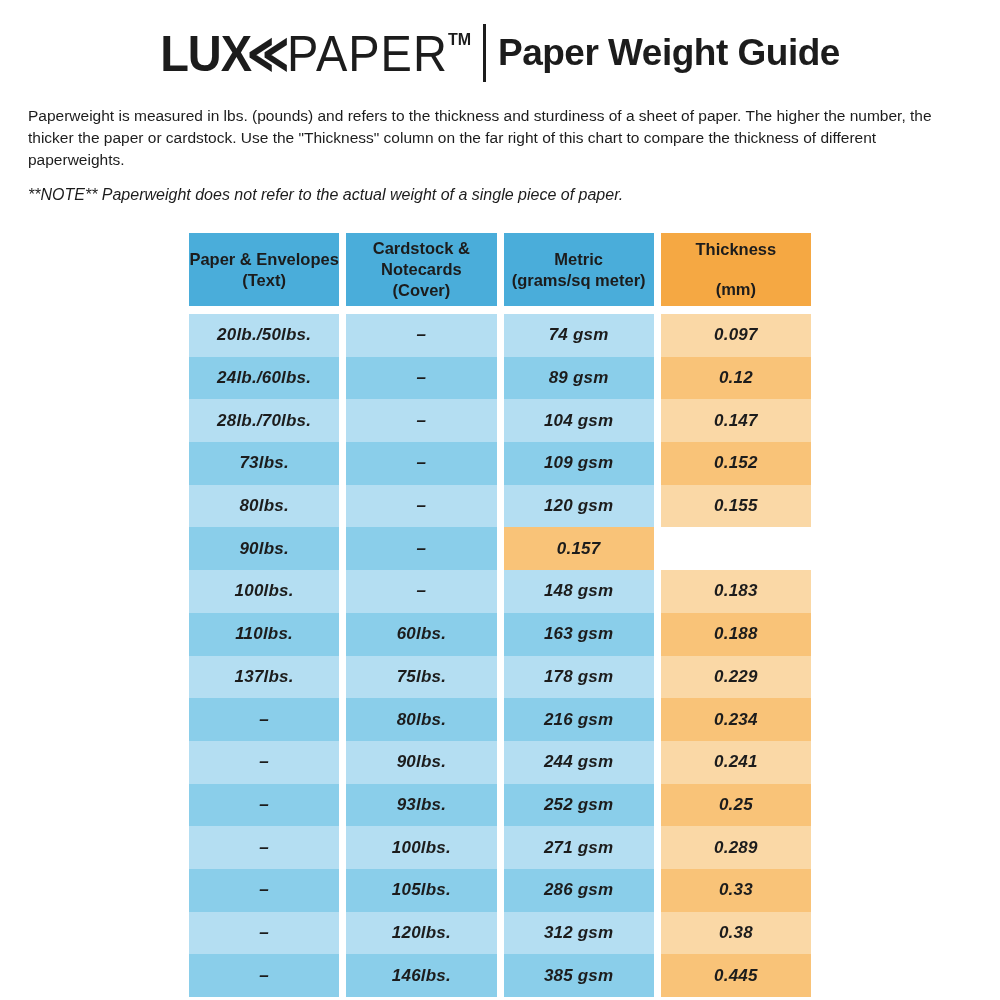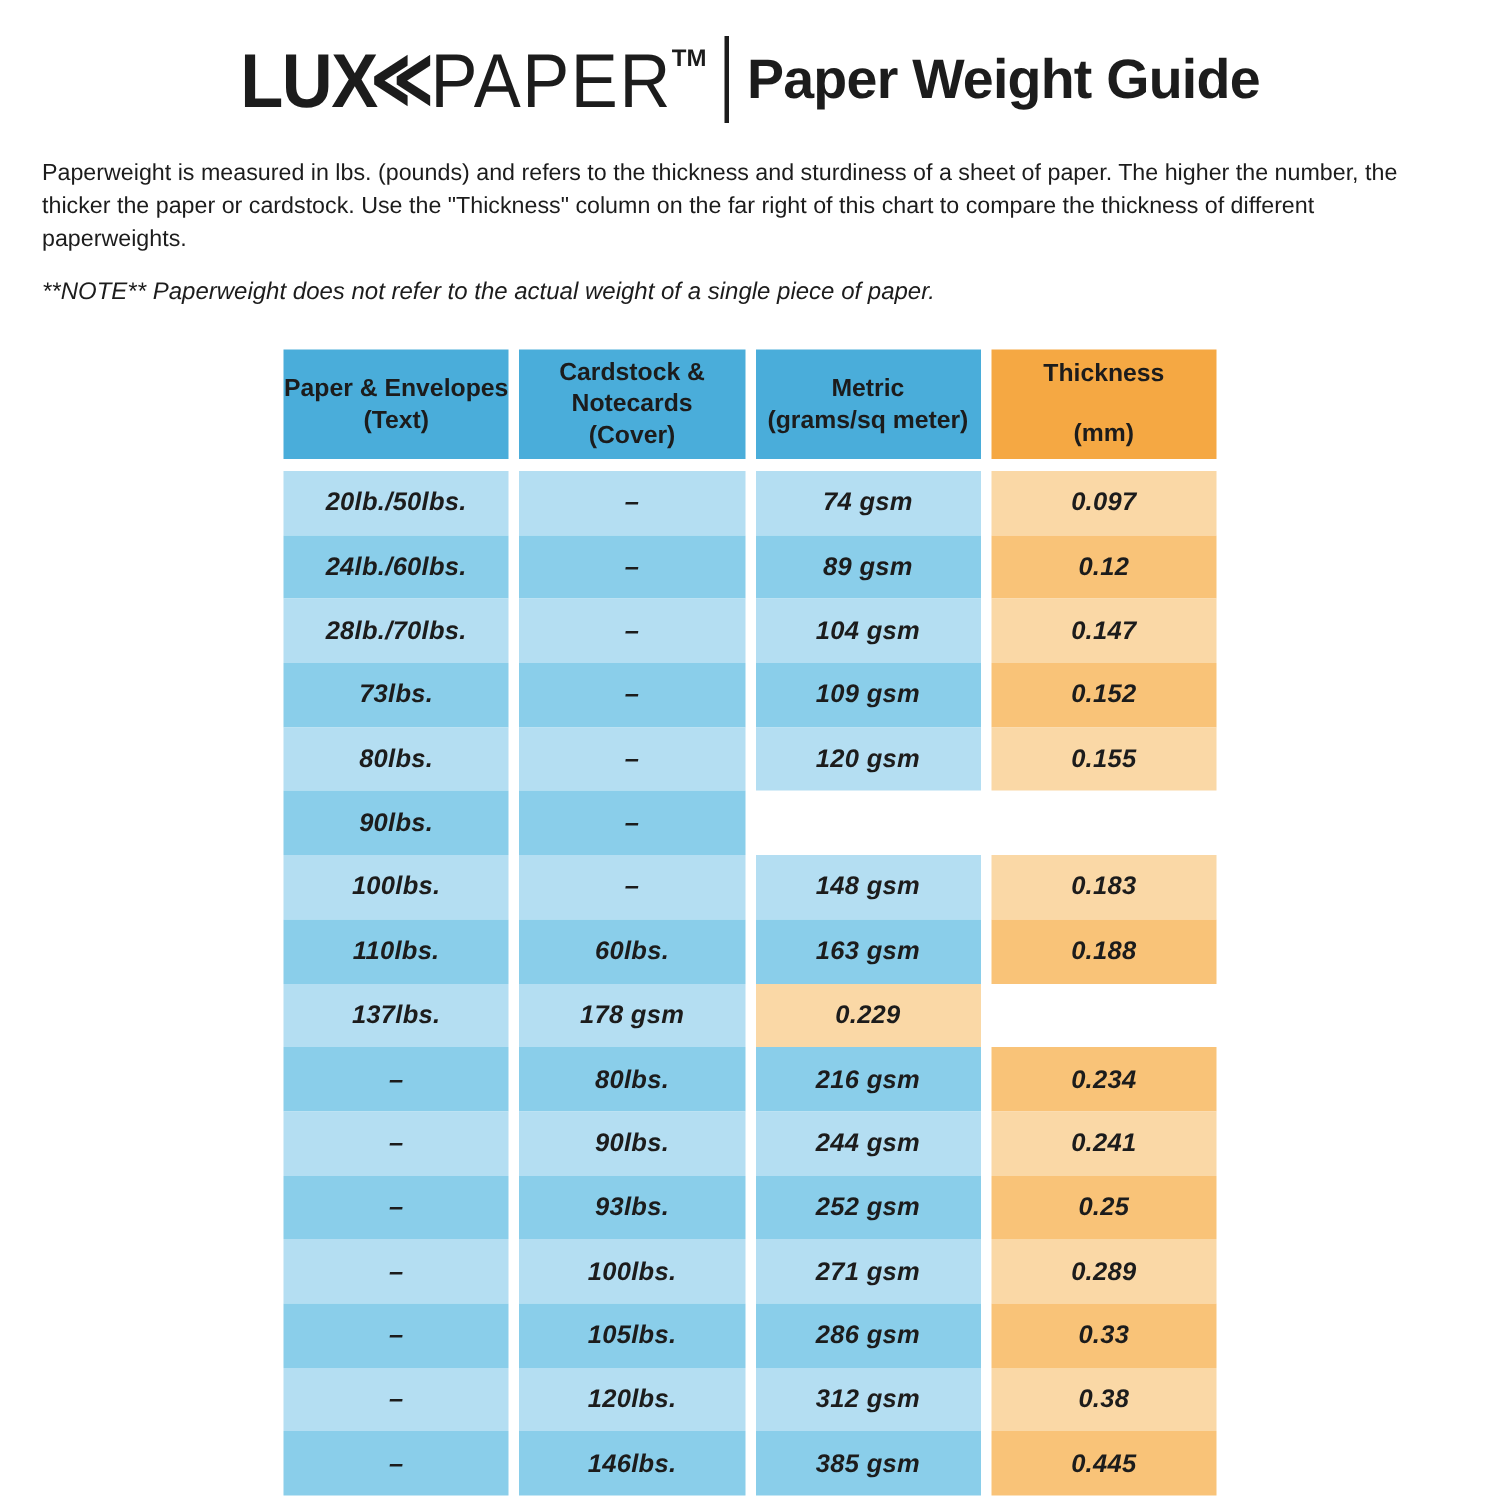--- a/index.html
+++ b/index.html
@@ -183,35 +183,37 @@
       </div>
       <div class="pw-row light">
         <div class="cell">80lbs.</div>
         <div class="cell">–</div>
         <div class="cell">120 gsm</div>
         <div class="cell thickness">0.155</div>
       </div>
       <div class="pw-row dark">
         <div class="cell">90lbs.</div>
         <div class="cell">–</div>
+        <div class="cell thickness">0.157</div>
       </div>
       <div class="pw-row light">
         <div class="cell">100lbs.</div>
         <div class="cell">–</div>
         <div class="cell">148 gsm</div>
         <div class="cell thickness">0.183</div>
       </div>
       <div class="pw-row dark">
         <div class="cell">110lbs.</div>
         <div class="cell">60lbs.</div>
         <div class="cell">163 gsm</div>
         <div class="cell thickness">0.188</div>
       </div>
       <div class="pw-row light">
         <div class="cell">137lbs.</div>
+        <div class="cell">75lbs.</div>
         <div class="cell">178 gsm</div>
         <div class="cell thickness">0.229</div>
       </div>
       <div class="pw-row dark">
         <div class="cell">–</div>
         <div class="cell">80lbs.</div>
         <div class="cell">216 gsm</div>
         <div class="cell thickness">0.234</div>
       </div>
       <div class="pw-row light">

